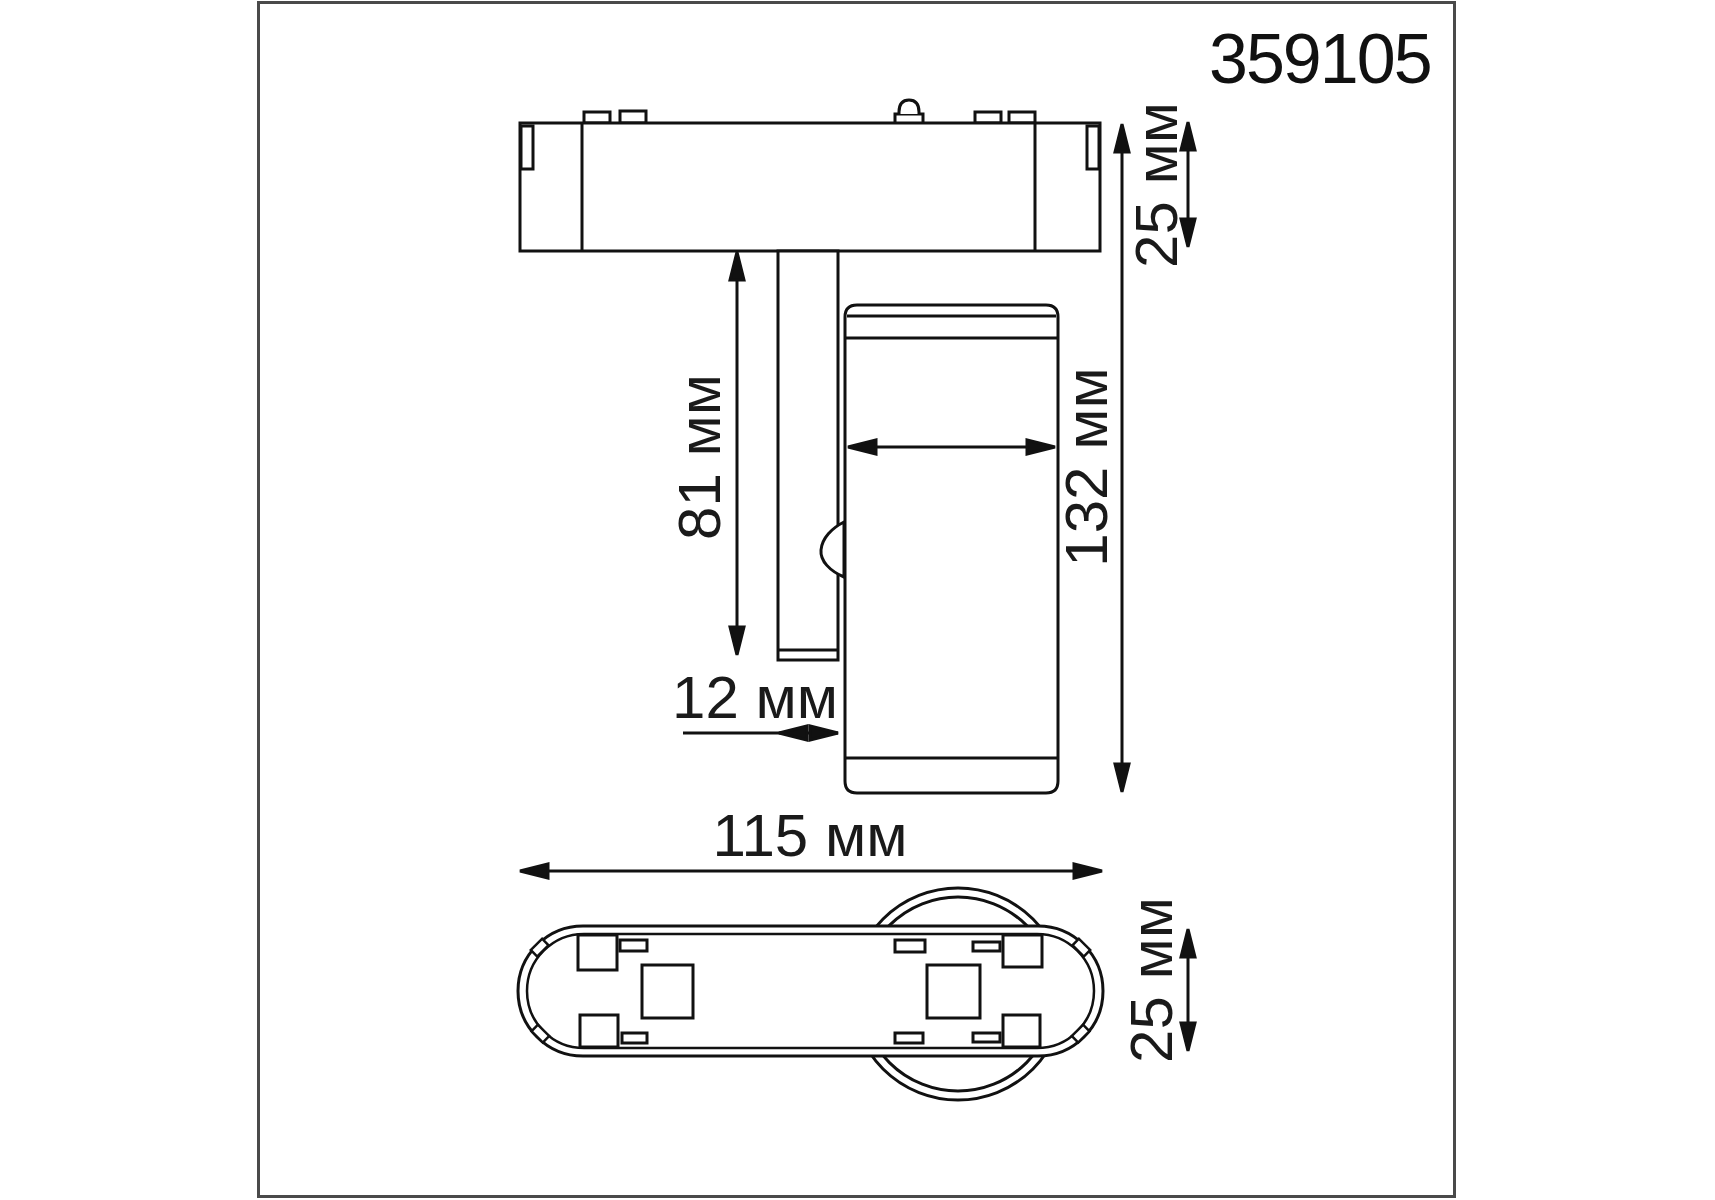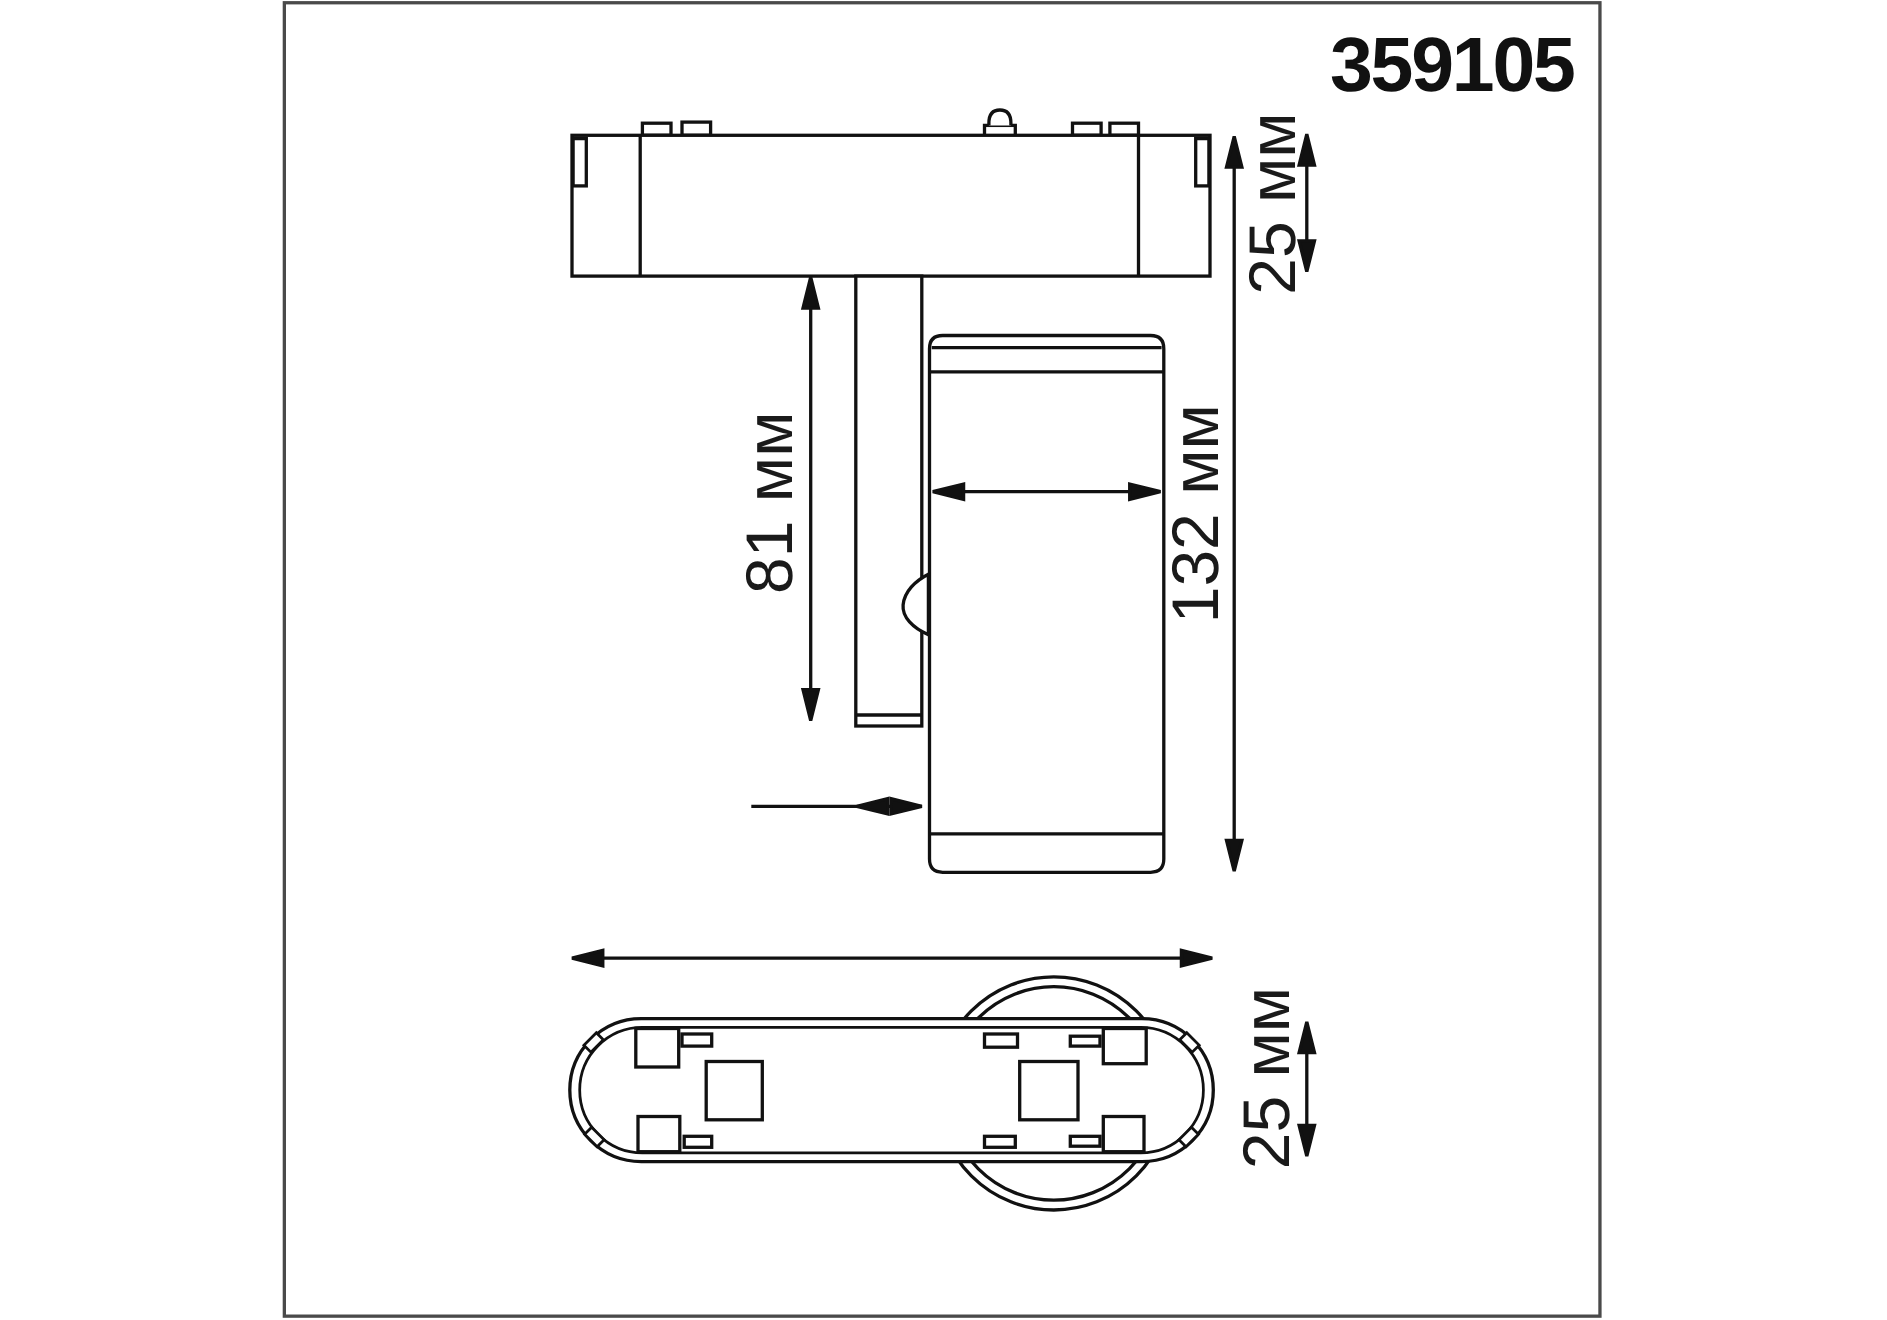--- a/index.html
+++ b/index.html
@@ -17,21 +17,21 @@
     border:3px solid #4a4a4a;
     background:#ffffff;
   }
   .drawing{
     position:absolute;left:0;top:0;width:1715px;height:1200px;
   }
   .part-number{
     position:absolute;
     left:1209px;top:24px;
     font-size:70px;
-    font-weight:700;
+    font-weight:400;
     letter-spacing:-2px;
     line-height:1;
     color:#111111;
     white-space:nowrap;
   }
   .dim{
     position:absolute;
     font-size:60px;
     font-weight:400;
     color:#1a1a1a;
@@ -166,17 +166,19 @@
 
   <div class="part-number">359105</div>
 
   <div class="dim rot" style="left:1157px;top:185px;">25 мм</div>
 
   <div class="dim rot" style="left:1087px;top:467px;">132 мм</div>
 
   <div class="dim rot" style="left:700px;top:457px;">81 мм</div>
 
 
+  <div class="dim" style="left:755px;top:698px;">12 мм</div>
 
+  <div class="dim" style="left:810px;top:836px;">115 мм</div>
 
   <div class="dim rot" style="left:1152px;top:980px;">25 мм</div>
 
 </div>
 
 </body></html>

